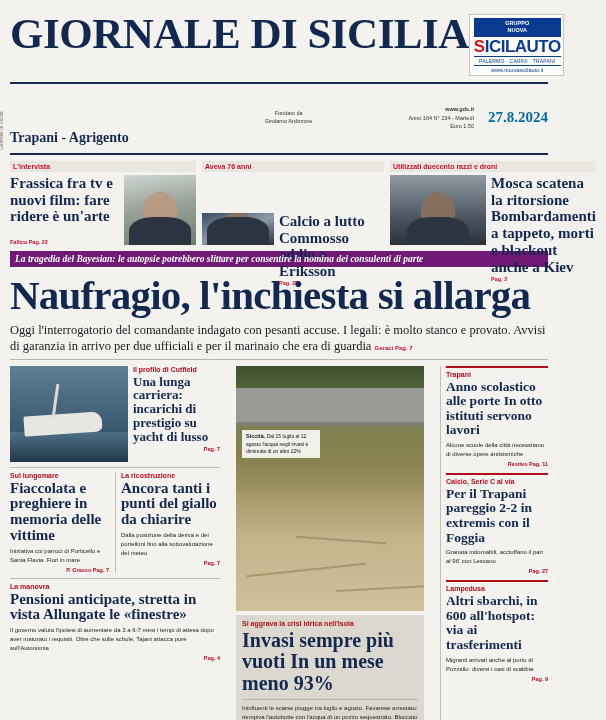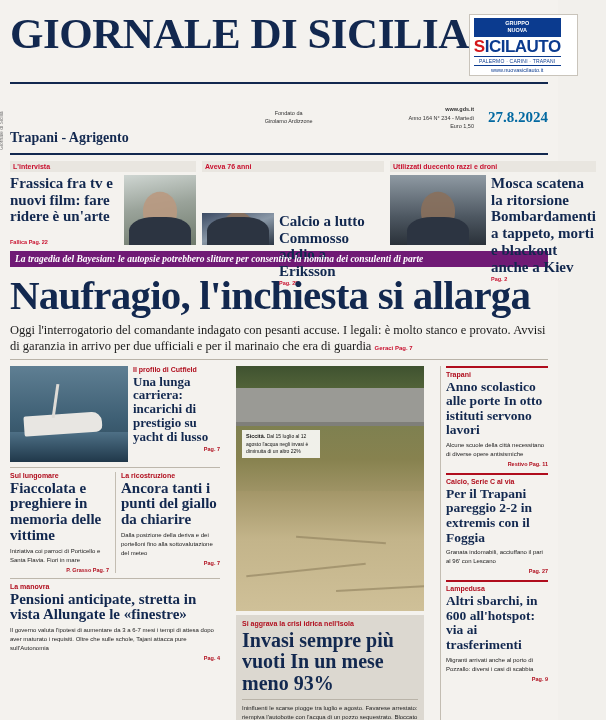--- a/index.html
+++ b/index.html
@@ -33,21 +33,21 @@
     font-size: 43px;
     letter-spacing: -0.5px;
     color: #12284f;
     line-height: 0.95;
     white-space: nowrap;
   }
   .adbox {
     width: 120px;
     border: 1px solid #c9c4bb;
     background: #fff;
-    padding: 3px 16px 2px 4px;
+    padding: 3px 2px 2px 4px;
     text-align: center;
   }
   .adbox .ad-top {
     background: #0b3b8f;
     color: #fff;
     font-size: 5.5px;
     font-weight: bold;
     line-height: 1.25;
     padding: 2px 0 3px 0;
     font-family: "Liberation Sans", sans-serif;

